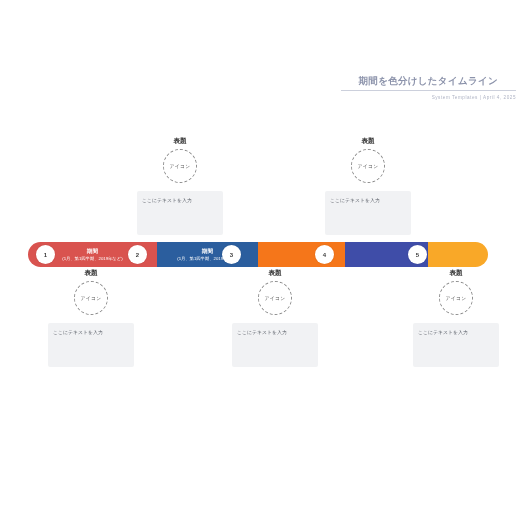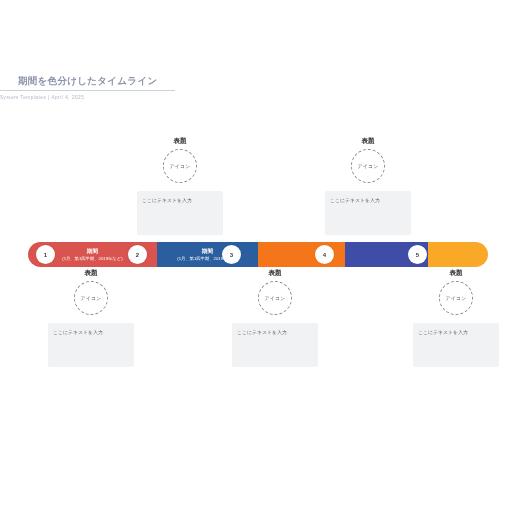--- a/index.html
+++ b/index.html
@@ -14,21 +14,21 @@
     overflow: hidden;
     position: relative;
   }
 
   
   .header {
     position: absolute;
     left: 0;
     top: 70px;
     width: 516px;
-    text-align: left;
+    text-align: right;
   }
   .doc-title {
     font-size: 9.5px;
     font-weight: bold;
     color: #8c93ab;
     letter-spacing: 0.3px;
     line-height: 13px;
     padding-bottom: 3px;
     display: inline-block;
     border-bottom: 1px solid #ccd0dc;

